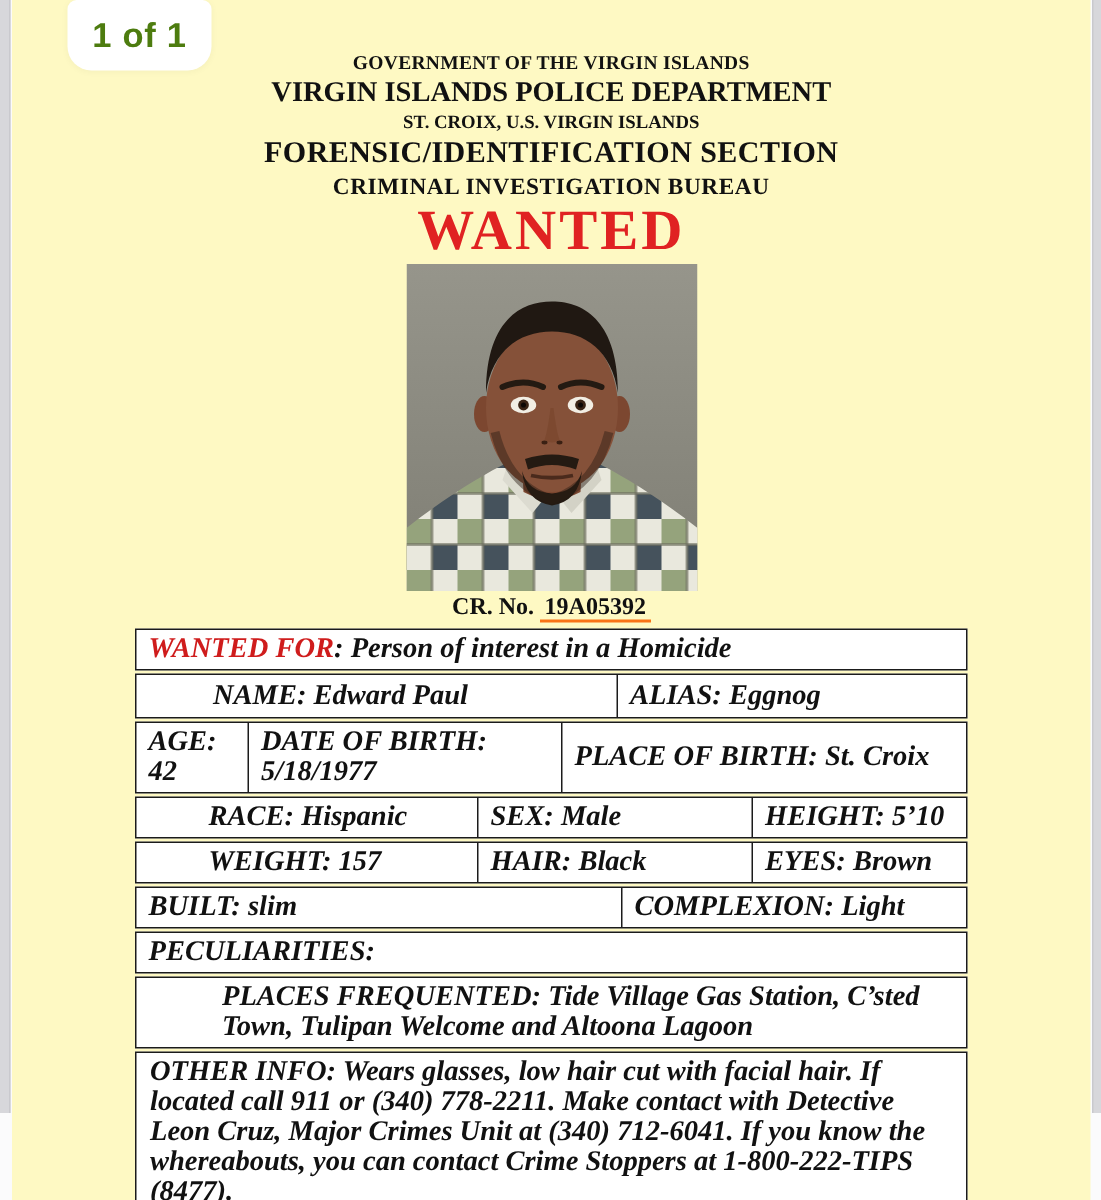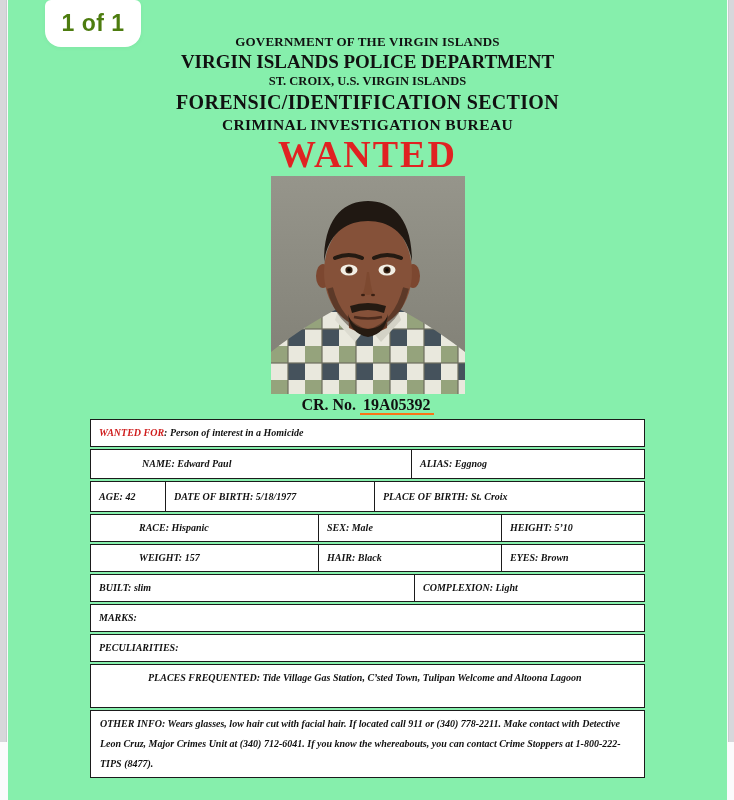--- a/index.html
+++ b/index.html
@@ -24,21 +24,21 @@
     border-radius: 6px 6px 16px 16px;
     box-shadow: 0 1px 5px rgba(0,0,0,0.04);
     display: flex; align-items: center; justify-content: center;
     font-family: "Liberation Sans", sans-serif;
     font-size: 23px; font-weight: 600; color: #4d7c0f;
     letter-spacing: 0.5px;
   }
 
   .doc {
     position: absolute; left: 8px; top: 0; width: 719px; height: 800px;
-    background: #86efac;
+    background: #fef9c3;
   }
   .doc-header { text-align: center; padding-top: 34px; font-weight: bold; }
   .hdr-1 { font-size: 13px;   letter-spacing: 0.2px; }
   .hdr-2 { font-size: 19px;   margin-top: 1px; }
   .hdr-3 { font-size: 12.5px; margin-top: 1px; }
   .hdr-4 { font-size: 20px;   margin-top: 2px; letter-spacing: 0.3px; }
   .hdr-5 { font-size: 15.5px; margin-top: 2px; letter-spacing: 0.4px; }
   .wanted-title {
     font-size: 38px; font-weight: bold; color: #e02222;
     letter-spacing: 2px; margin-top: 1px; line-height: 1.0;
@@ -54,21 +54,21 @@
   .cr-number { border-bottom: 2px solid #f97316; padding: 0 3px; }
 
   .info-table { width: 555px; margin: 5px 0 0 82px; }
   .trow {
     display: flex; border: 1.5px solid #1b1b1b; margin-top: 2px;
     align-items: stretch; background: #fff;
   }
   .trow:first-child { margin-top: 0; }
   .cell {
     display: flex; align-items: center; padding: 3px 8px;
-    font-weight: bold; font-style: italic; font-size: 10px;
+    font-weight: bold; font-style: italic; font-size: 19px;
     line-height: 20px;
   }
   .cell + .cell { border-left: 1.5px solid #1b1b1b; }
   .red-label { color: #cf1c1c; white-space: pre; }
   .h27 { min-height: 26px; } .h30 { min-height: 30px; padding-left: 43px; } .h32 { min-height: 31px; }
   .h29 { min-height: 28px; } .h22 { min-height: 21px; } .h28 { min-height: 27px; }
   .h45 { min-height: 44px; padding-left: 48px; } .h62 { min-height: 61px; }
   .w277 { width: 277px; } .w74 { width: 74px; } .w209 { width: 209px; }
   .w187 { width: 187px; margin-left: 40px; } .w183 { width: 183px; } .w323 { width: 323px; }
   .grow { flex: 1; }
@@ -205,25 +205,20 @@
 
     <div class="trow h29">
       <div class="cell w323">
           <span>BUILT: slim</span>
         </div>
       <div class="cell grow">
           <span>COMPLEXION: Light</span>
         </div>
     </div>
 
-    <div class="trow h22">
-      <div class="cell grow">
-          <span>MARKS:</span>
-        </div>
-    </div>
 
     <div class="trow h28">
       <div class="cell grow">
           <span>PECULIARITIES:</span>
         </div>
     </div>
 
     <div class="trow h45">
       <div class="cell grow multiline"><span>PLACES FREQUENTED: Tide Village Gas Station, C’sted Town, Tulipan Welcome and Altoona Lagoon</span></div>
     </div>

